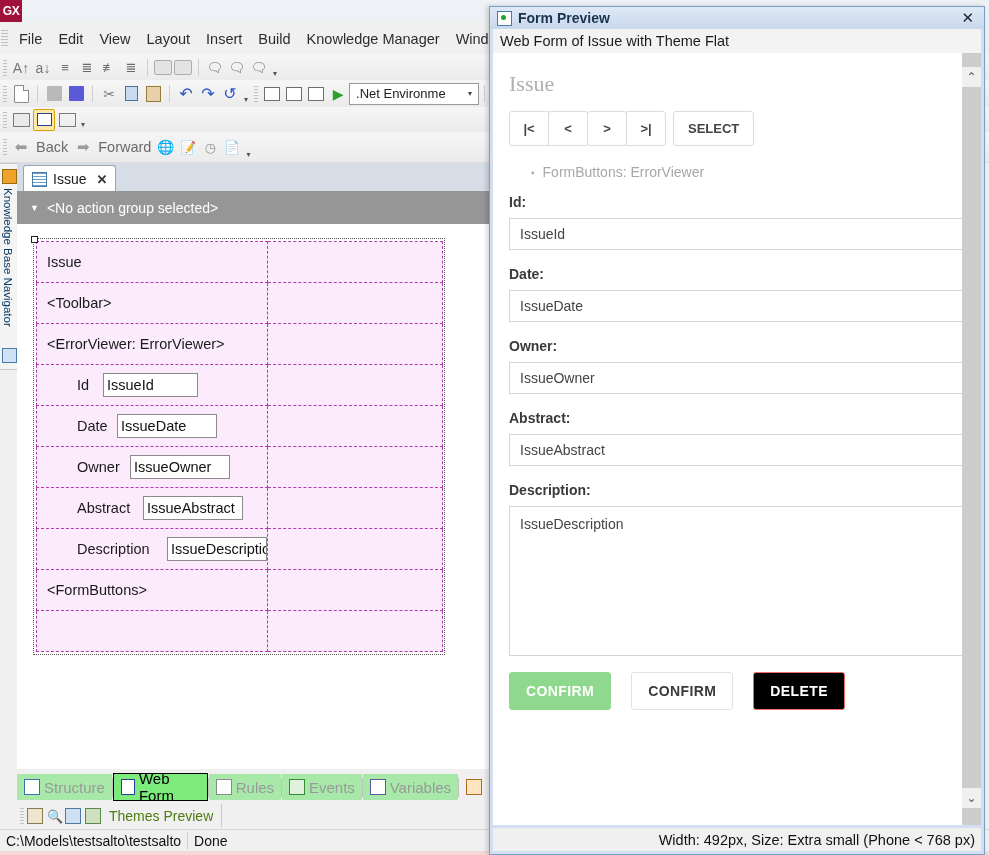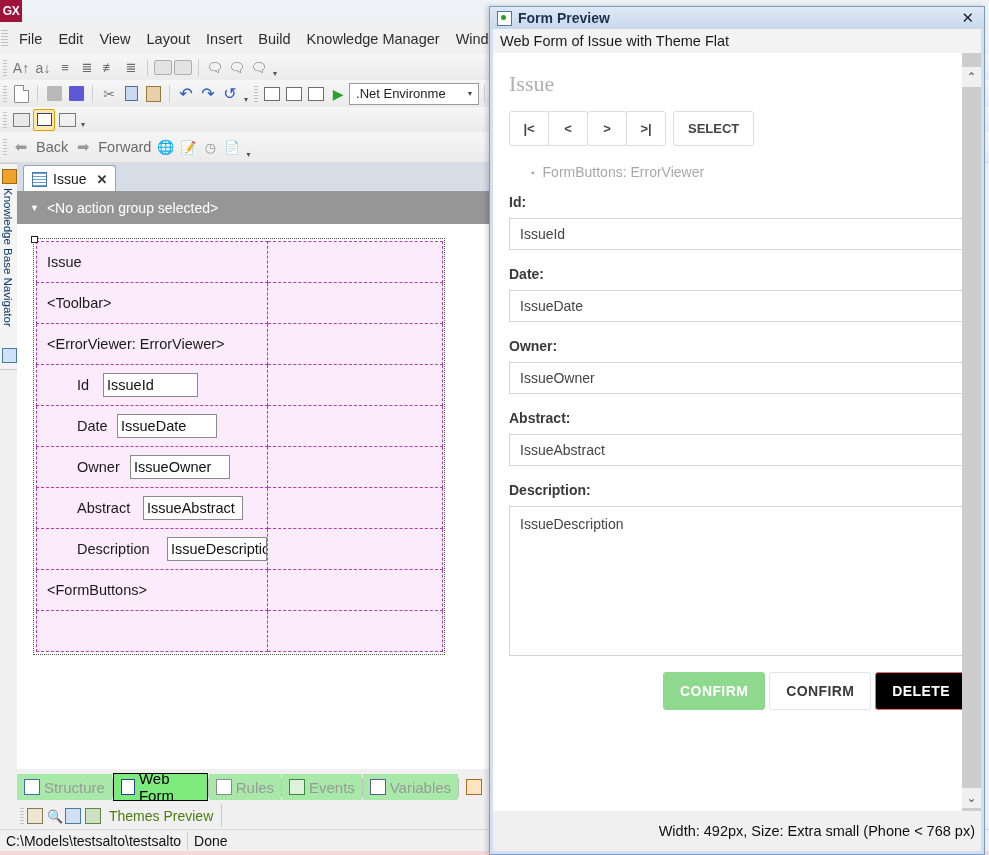--- a/index.html
+++ b/index.html
@@ -233,21 +233,21 @@
   }
   .pv-sc-btn {
     position: absolute; left: 0; width: 19px; height: 20px; background: #f0f0f0;
     display: flex; align-items: center; justify-content: center; color: #5a5a5a; font-size: 12px;
   }
   .pv-sc-btn.up { top: 14px; }
   .pv-sc-btn.down { bottom: 17px; }
   .pv-sc-track-top { position:absolute; left:0; top:0; width:19px; height:14px; background:#cdcdcd;}
 
   .pv-statusbar {
-    position: absolute; left: 3px; right: 3px; bottom: 3px; height: 40px;
+    position: absolute; left: 3px; right: 3px; bottom: 3px; height: 23px;
     background: #f0f0f0; display: flex; align-items: center; justify-content: flex-end;
     padding-right: 6px; font-size: 14.5px; color: #111;
   }
 
   
   .fp-wrap { padding: 18px 0 0 16px; }
   .fp-title { font-family: "Liberation Serif", serif; font-size: 22px; color: #b0b0b0; margin-bottom: 14px; }
   .fp-navrow { display: flex; margin-bottom: 18px; }
   .fp-navbtn {
     border: 1px solid #dcdcdc; background: #fff; color: #444;
@@ -268,21 +268,21 @@
   .fp-input {
     border: 1px solid #d5d5d5; background: #fff; height: 32px;
     display: flex; align-items: center; padding-left: 10px;
     font-size: 14px; color: #444; margin-bottom: 16px; width: 465px; box-sizing: border-box;
   }
   .fp-textarea {
     border: 1px solid #d5d5d5; background: #fff; height: 150px;
     padding: 9px 0 0 10px; font-size: 14px; color: #444; margin-bottom: 16px;
     width: 465px; box-sizing: border-box;
   }
-  .fp-btnrow { display: flex; gap: 4px; margin-top: 6px; justify-content: flex-end; }
+  .fp-btnrow { display: flex; gap: 20px; margin-top: 6px; }
   .fp-btn {
     font-size: 14px; font-weight: bold; padding: 10px 16px; border-radius: 3px; letter-spacing: .4px;
   }
   .fp-btn.confirm { background: #8ed98e; color: #fff; border: 1px solid #8ed98e;}
   .fp-btn.cancel  { background: #fff; color: #3a3a3a; border: 1px solid #e2e2e2;}
   .fp-btn.delete  { background: #000000; color: #fff; border: 1px solid #ef6a63;}
 </style>
 </head>
 <body>
 

